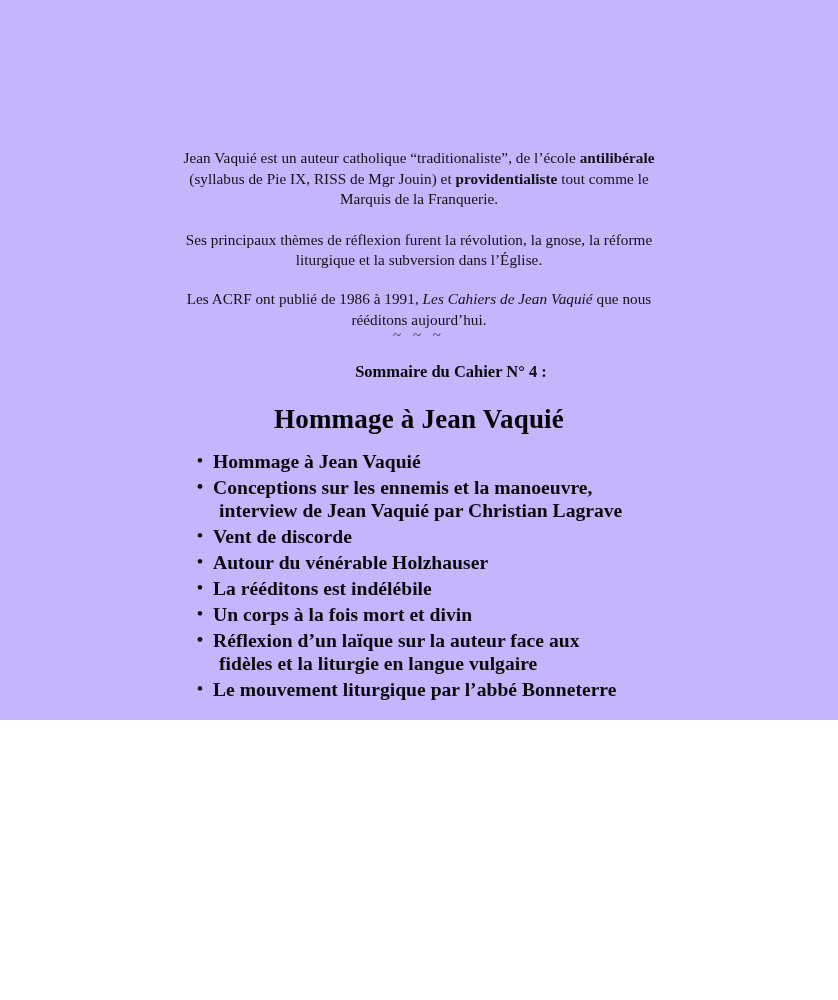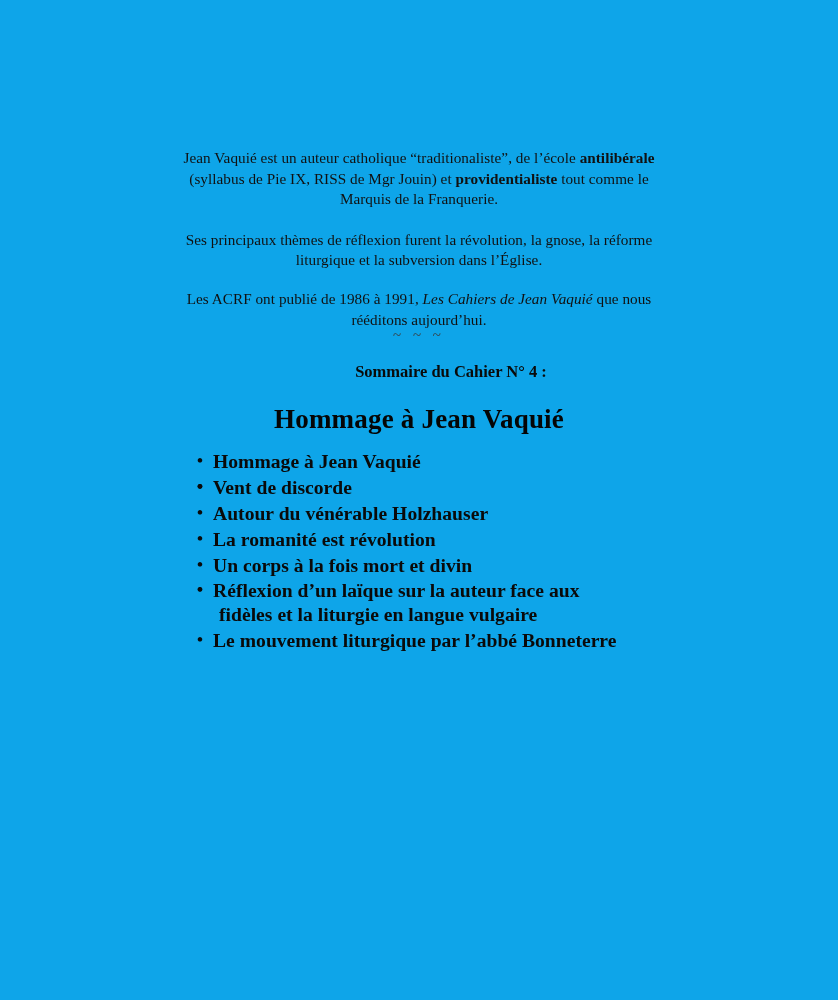--- a/index.html
+++ b/index.html
@@ -3,22 +3,22 @@
 <meta charset="utf-8">
 <style>
   html, body {
     margin: 0;
     padding: 0;
     background: #ffffff;
   }
   .page {
     position: relative;
     width: 838px;
-    height: 1000px;
-    background: #0ea5e9;
+    height: 720px;
+    background: #c4b5fd;
     overflow: hidden;
     font-family: "Liberation Serif", "DejaVu Serif", serif;
     color: #0d0d0d;
   }
 
   
   .intro-block {
     position: absolute;
     left: 169px;
     top: 148px;
@@ -128,24 +128,24 @@
 
   <div class="tilde-sep">~ ~ ~</div>
 
   <div class="sommaire">Sommaire du Cahier N° 4 :</div>
 
   <div class="main-title">Hommage à Jean Vaquié</div>
 
   <ul class="contents">
     <li><span class="bullet">•</span><span>Hommage à Jean Vaquié</span></li>
     <li><span class="bullet">•</span></li>
-    <li><span class="bullet">•</span></li>
+    <li><span class="bullet">•</span><span>Conceptions sur les ennemis et la manoeuvre,</span><span class="cont-line2">interview de Jean Vaquié par Christian Lagrave</span></li>
     <li><span class="bullet">•</span><span>Vent de discorde</span></li>
     <li><span class="bullet">•</span><span>Autour du vénérable Holzhauser</span></li>
-    <li><span class="bullet">•</span><span>La romanité est révolution</span></li>
+    <li><span class="bullet">•</span><span>La rééditons est indélébile</span></li>
     <li><span class="bullet">•</span><span>Un corps à la fois mort et divin</span></li>
     <li><span class="bullet">•</span></li>
     <li><span class="bullet">•</span><span>Réflexion d’un laïque sur la auteur face aux</span><span class="cont-line2">fidèles et la liturgie en langue vulgaire</span></li>
     <li><span class="bullet">•</span><span>Le mouvement liturgique par l’abbé Bonneterre</span></li>
   </ul>
 
   <div class="footer">
 
     
 

